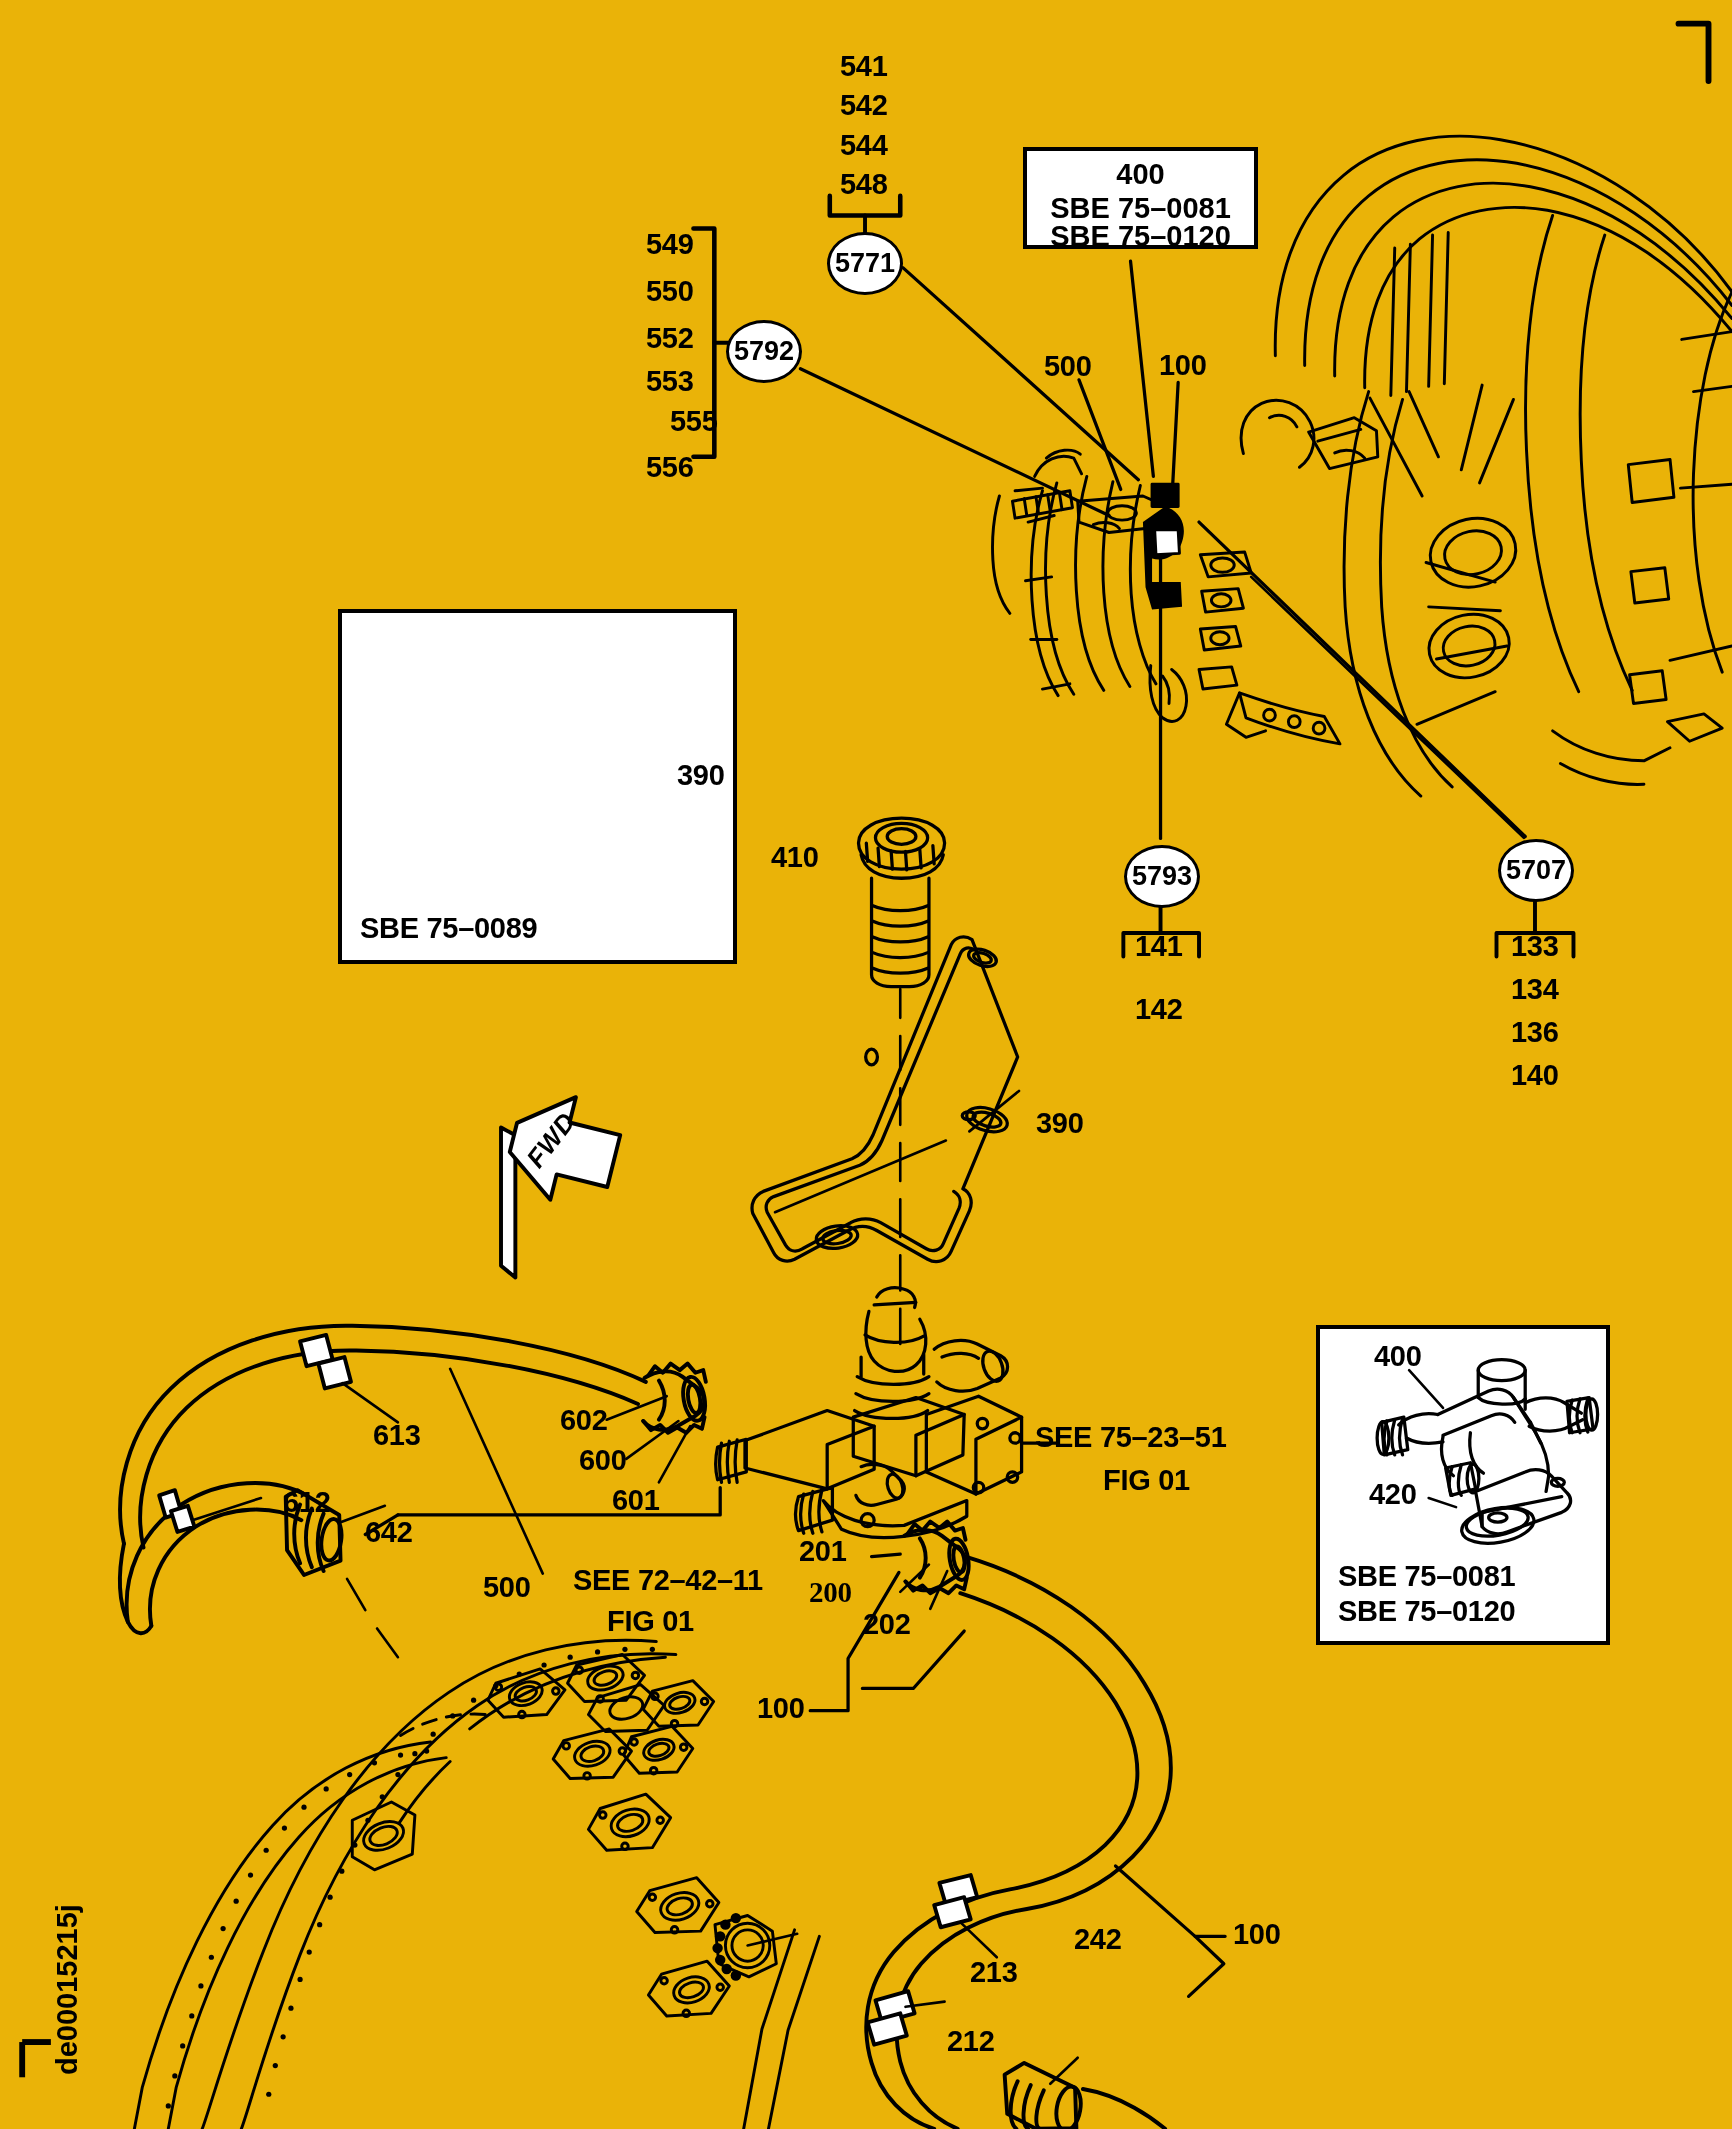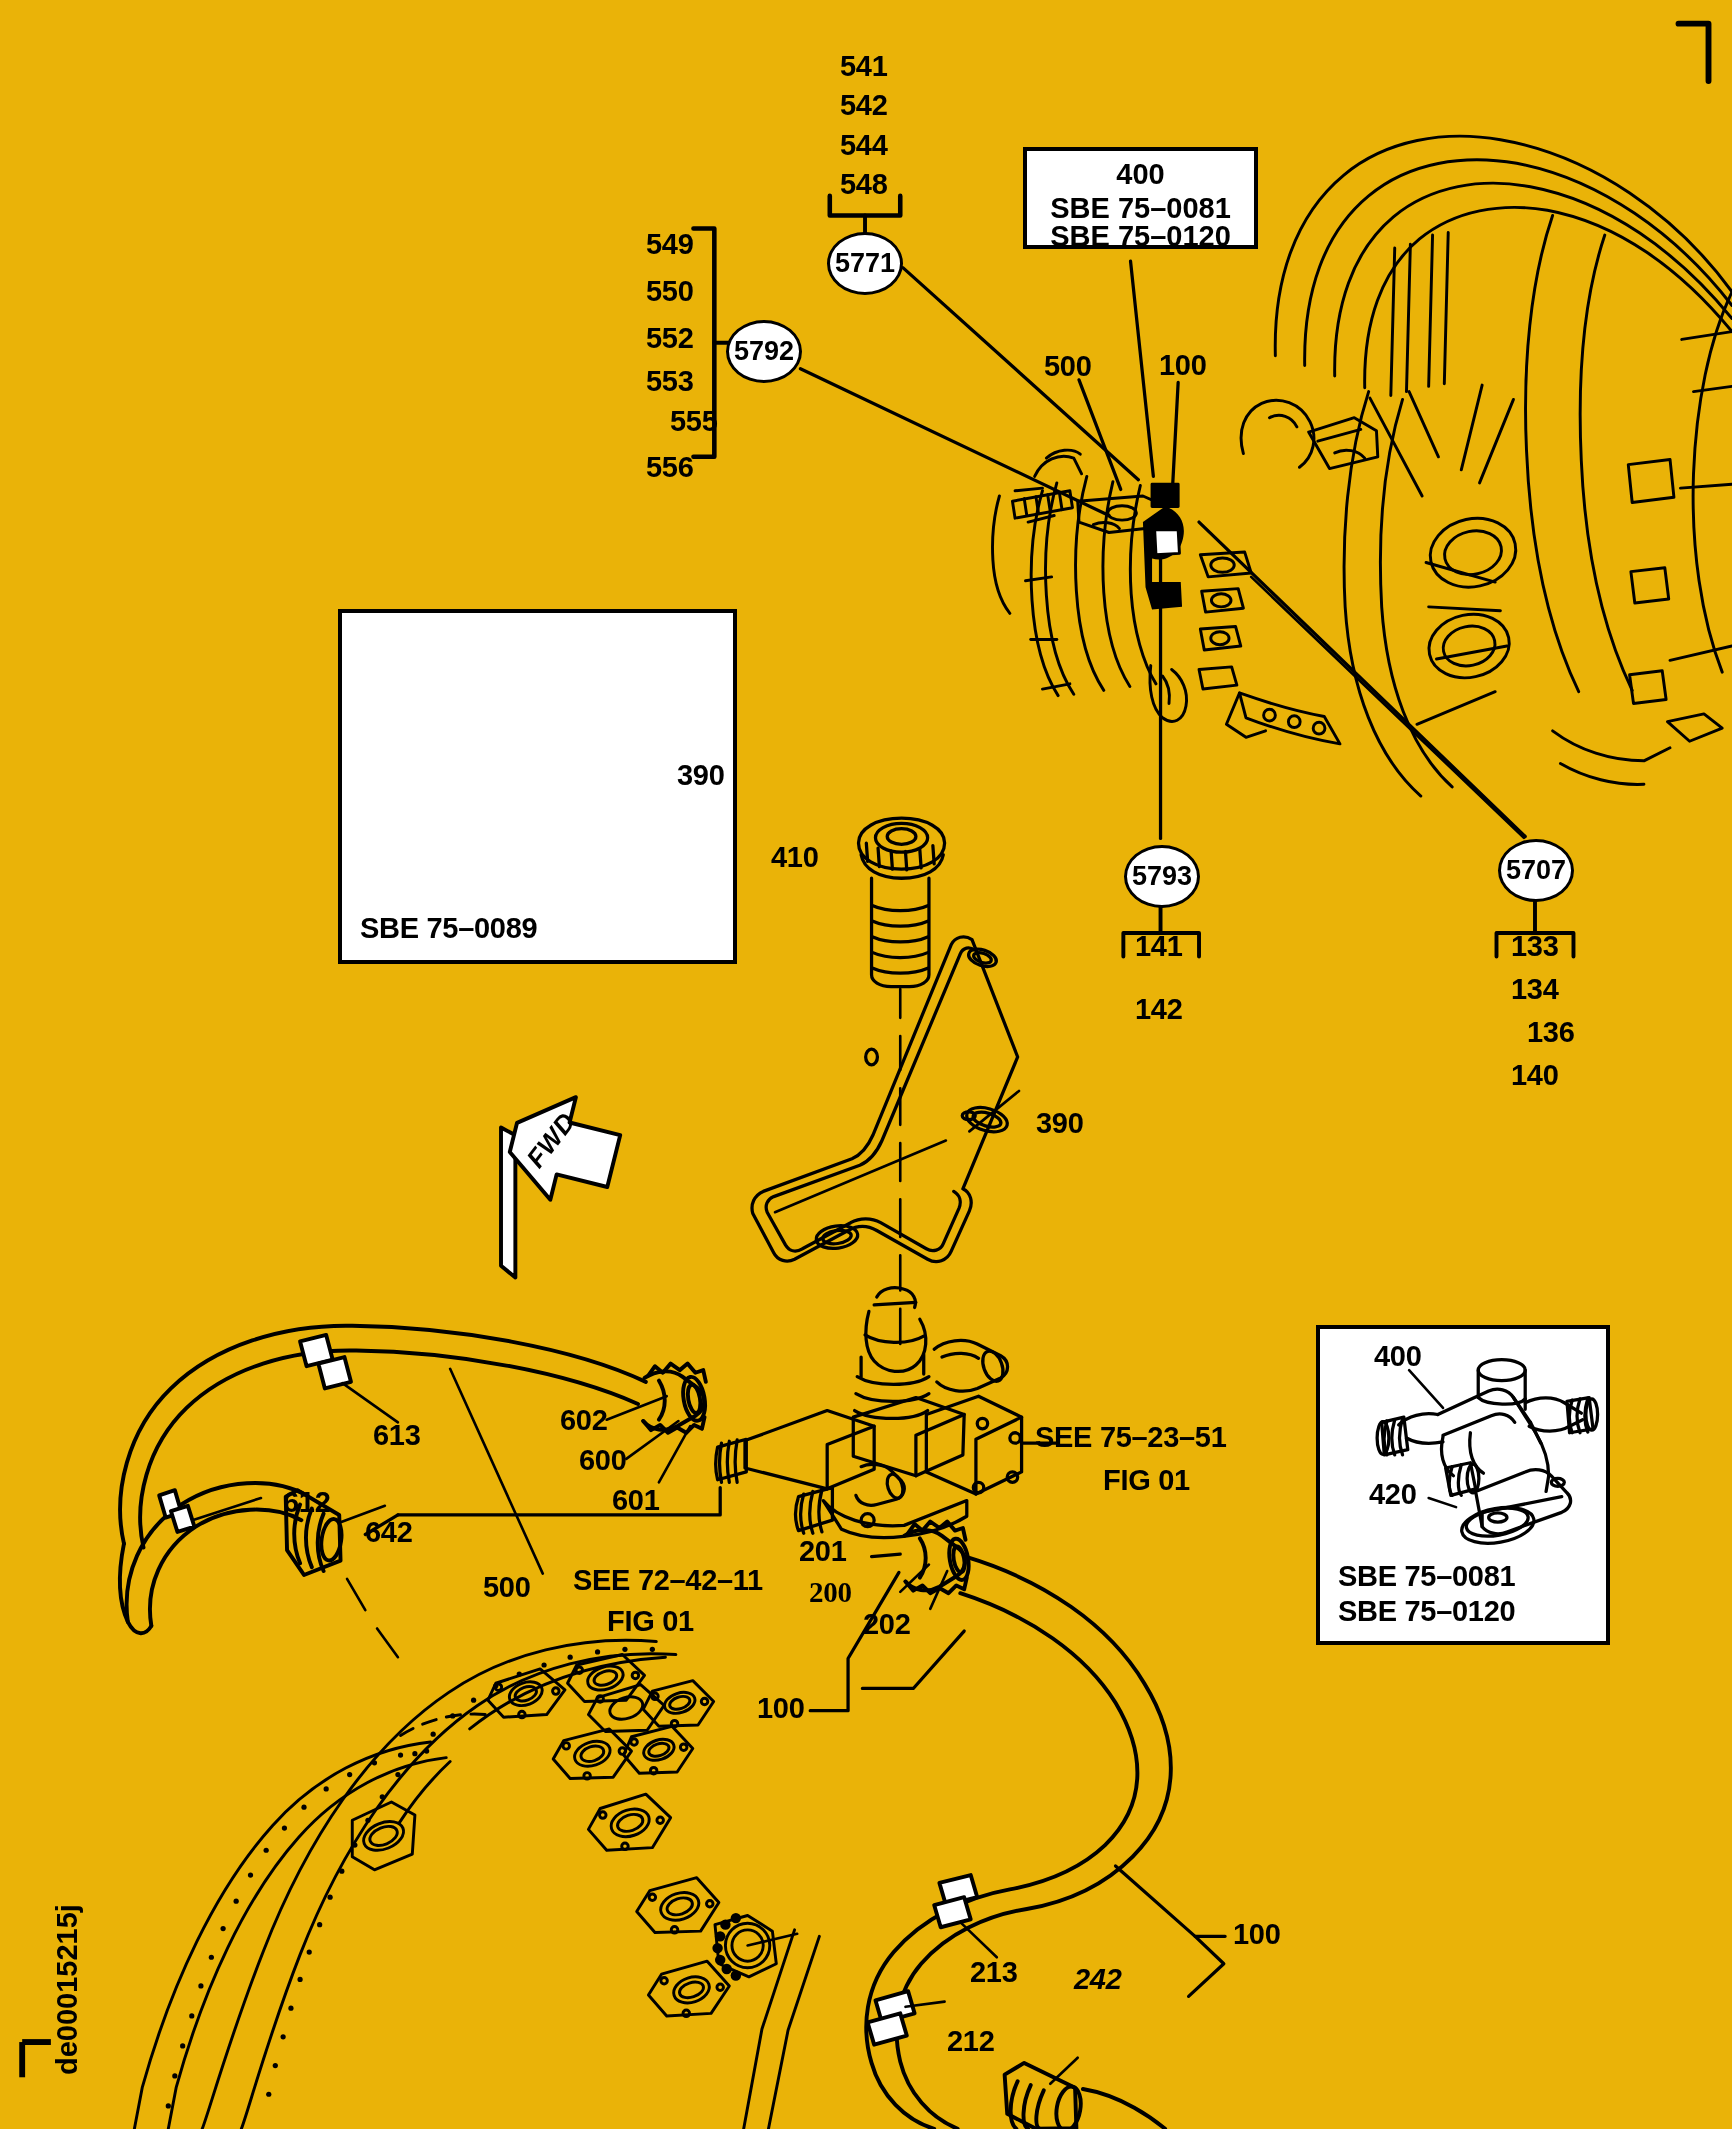--- a/index.html
+++ b/index.html
@@ -631,21 +631,21 @@
 <div class="lbl" style="left:1044px;top:352px;">500</div>
 <div class="lbl" style="left:1159px;top:351px;">100</div>
 
 <div class="circ" style="left:1124px;top:845px;width:76px;height:63px;">5793</div>
 <div class="lbl" style="left:1135px;top:932px;text-align:center;">141</div>
 <div class="lbl" style="left:1135px;top:975px;margin-top:20px;">142</div>
 
 <div class="circ" style="left:1498px;top:839px;width:76px;height:63px;">5707</div>
 <div class="lbl" style="left:1511px;top:932px;">133</div>
 <div class="lbl" style="left:1511px;top:975px;">134</div>
-<div class="lbl" style="left:1511px;top:1018px;margin-left:16px;">136</div>
+<div class="lbl" style="left:1511px;top:1018px;">136</div>
 <div class="lbl" style="left:1511px;top:1061px;">140</div>
 
 <div class="box" style="left:338px;top:609px;width:399px;height:355px;"></div>
 <div class="lbl" style="left:677px;top:761px;">390</div>
 <div class="lbl" style="left:360px;top:914px;">SBE 75–0089</div>
 
 <div class="lbl" style="left:522px;top:1156px;font-size:26px;font-style:italic;transform:rotate(-52deg);transform-origin:0 0;letter-spacing:0.7px;">FWD</div>
 
 <div class="lbl" style="left:771px;top:843px;">410</div>
 <div class="lbl" style="left:1036px;top:1109px;">390</div>
@@ -665,21 +665,21 @@
 <div class="lbl" style="left:1103px;top:1466px;">FIG 01</div>
 
 <div class="lbl" style="left:799px;top:1537px;">201</div>
 <div class="lbl" style="left:809px;top:1578px;font-family:Liberation Serif, serif;">200</div>
 <div class="lbl" style="left:863px;top:1610px;">202</div>
 
 <div class="lbl" style="left:757px;top:1694px;">100</div>
 <div class="lbl" style="left:1233px;top:1920px;">100</div>
 <div class="lbl" style="left:970px;top:1958px;">213</div>
 <div class="lbl" style="left:947px;top:2027px;">212</div>
-<div class="lbl" style="left:1074px;top:1965px;font-style:italic;">242</div>
+<div class="lbl" style="left:1074px;top:1925px;">242</div>
 
 <div class="box" style="left:1316px;top:1325px;width:294px;height:320px;"></div>
 <div class="lbl" style="left:1374px;top:1342px;">400</div>
 <div class="lbl" style="left:1369px;top:1480px;">420</div>
 <div class="lbl" style="left:1338px;top:1562px;">SBE 75–0081</div>
 <div class="lbl" style="left:1338px;top:1597px;">SBE 75–0120</div>
 
 <svg viewBox="0 0 2655 3263" xmlns="http://www.w3.org/2000/svg" style="pointer-events:none;">
   <g fill="none" stroke="#000" stroke-width="5" stroke-linecap="round" stroke-linejoin="round">
 

